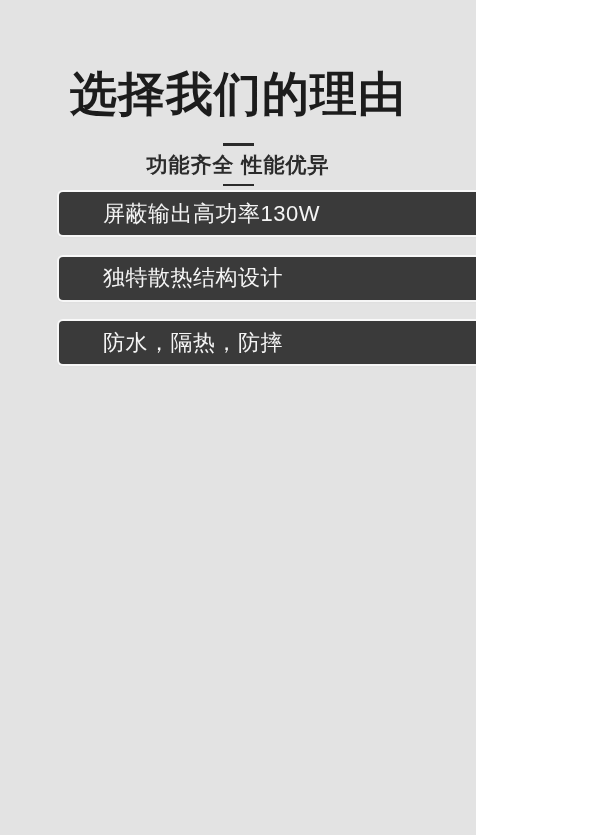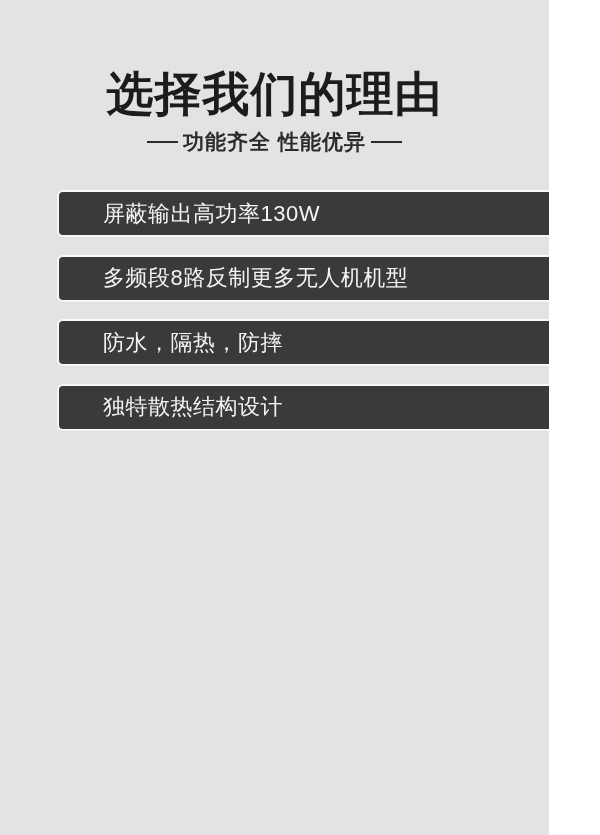--- a/index.html
+++ b/index.html
@@ -1,46 +1,47 @@
 <!DOCTYPE html>
 <html style="--bg: #e3e3e3; --bar: #3a3a3a; --bartext: #f4f4f4; --title: #1c1c1c; --subtitle: #2b2b2b;"><head>
 <meta charset="utf-8">
 <style>
   * { margin: 0; padding: 0; box-sizing: border-box; }
   html, body { width: 600px; }
   body { font-family: "Liberation Sans", "DejaVu Sans", sans-serif; }
 
   .poster {
     position: relative;
-    width: 549px;
+    width: 476px;
     height: 835px;
     background: var(--bg, #e3e3e3);
     overflow: hidden;
   }
 
   .title {
     padding-top: 66px;
     text-align: center;
     font-size: 47px;
     line-height: 56px;
     font-weight: 900;
     letter-spacing: 1px;
     color: var(--title, #1c1c1c);
   }
 
   .subtitle {
-    margin-top: 6px;
+    margin-top: 21px;
     display: flex;
     align-items: center;
     justify-content: center;
     gap: 5px;
     font-size: 21px;
     font-weight: 700;
     letter-spacing: 1px;
     color: var(--subtitle, #2b2b2b);
+    flex-direction: column;
   }
   .dash {
     width: 31px;
     height: 2.5px;
     background: var(--subtitle, #2b2b2b);
   }
 
   .features {
     position: absolute;
     left: 59px;
@@ -78,30 +79,27 @@
     <span>功能齐全 性能优异</span>
     <span class="dash"></span>
   </div>
 
   <div class="features">
     <div class="feature-bar">
       <span class="feature-label">屏蔽输出高功率130W</span>
     </div>
 
 
-    <div class="feature-bar">
-      <span class="feature-label">多频段8路反制更多无人机机型</span>
-    </div>
 
 
 
 
 
     <div class="feature-bar">
-      <span class="feature-label">防水，隔热，防摔</span>
+      <span class="feature-label">独特散热结构设计</span>
     </div>
 
     <div class="feature-bar">
-      <span class="feature-label">独特散热结构设计</span>
+      <span class="feature-label">防水，隔热，防摔</span>
     </div>
   </div>
 
 </div>
 
 </body></html>

